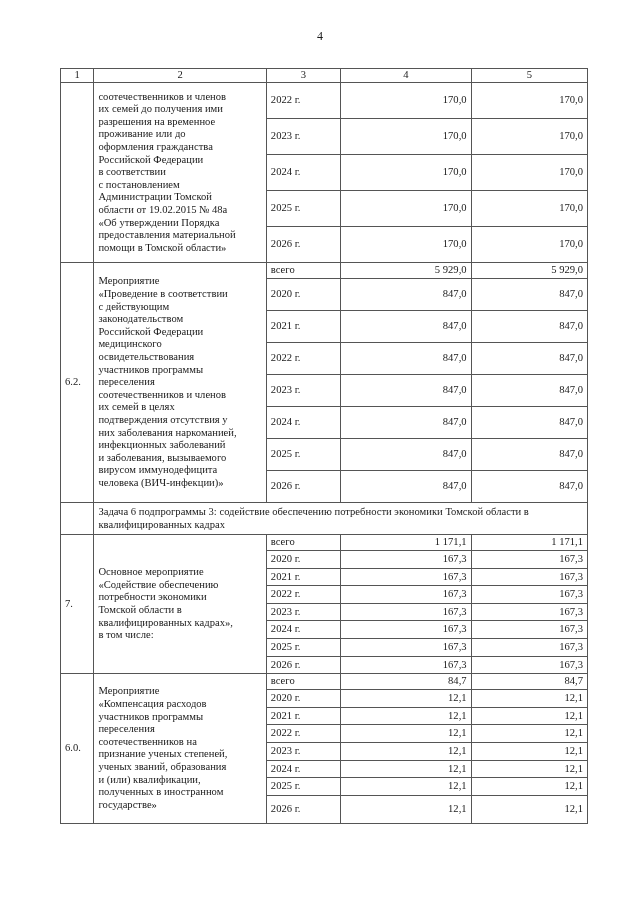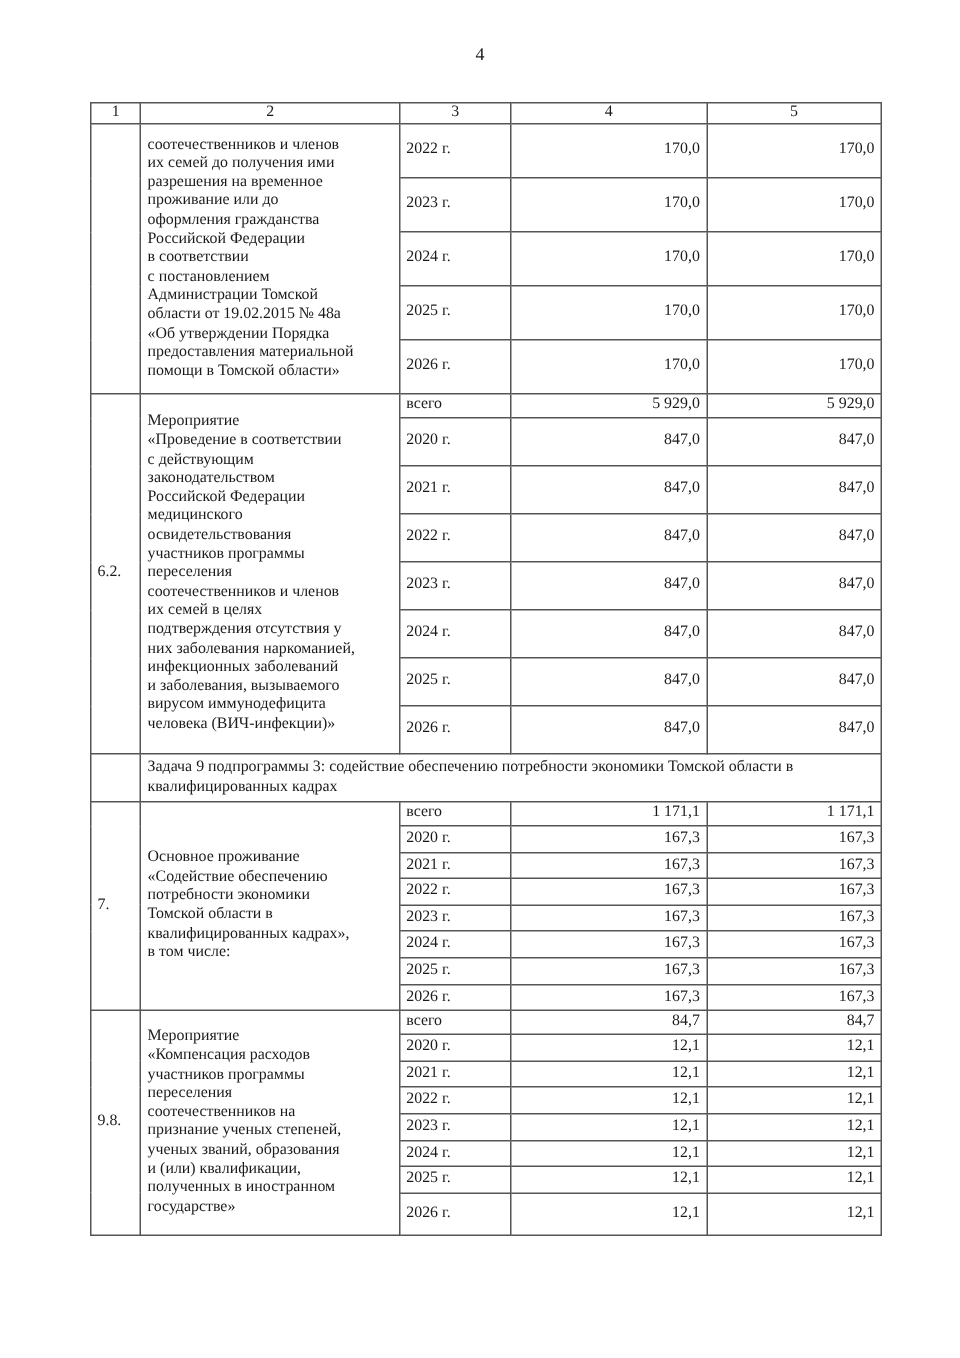--- a/index.html
+++ b/index.html
@@ -135,26 +135,26 @@
       <td class="c5">847,0</td>
     </tr>
     <tr class="h32">
       <td class="c3">2026 г.</td>
       <td class="c4">847,0</td>
       <td class="c5">847,0</td>
     </tr>
 
     <tr>
       <td class="c1"></td>
-      <td class="c2 task" colspan="4">Задача 9 подпрограммы 3: содействие обеспечению потребности экономики Томской области в квалифицированных кадрах</td>
+      <td class="c2 task" colspan="4">Задача 6 подпрограммы 3: содействие обеспечению потребности экономики Томской области в квалифицированных кадрах</td>
     </tr>
 
     <tr class="h15">
       <td class="c1" rowspan="8">7.</td>
-      <td class="c2 desc" rowspan="8">Основное проживание
+      <td class="c2 desc" rowspan="8">Основное мероприятие
 «Содействие обеспечению
 потребности экономики
 Томской области в
 квалифицированных кадрах»,
 в том числе:</td>
       <td class="c3 all">всего</td>
       <td class="c4">1 171,1</td>
       <td class="c5">1 171,1</td>
     </tr>
     <tr class="h17">
@@ -187,21 +187,21 @@
       <td class="c4">167,3</td>
       <td class="c5">167,3</td>
     </tr>
     <tr class="h17">
       <td class="c3">2026 г.</td>
       <td class="c4">167,3</td>
       <td class="c5">167,3</td>
     </tr>
 
     <tr class="h15">
-      <td class="c1" rowspan="8">9.8.</td>
+      <td class="c1" rowspan="8">6.0.</td>
       <td class="c2 desc" rowspan="8">Мероприятие
 «Компенсация расходов
 участников программы
 переселения
 соотечественников на
 признание ученых степеней,
 ученых званий, образования
 и (или) квалификации,
 полученных в иностранном
 государстве»</td>

